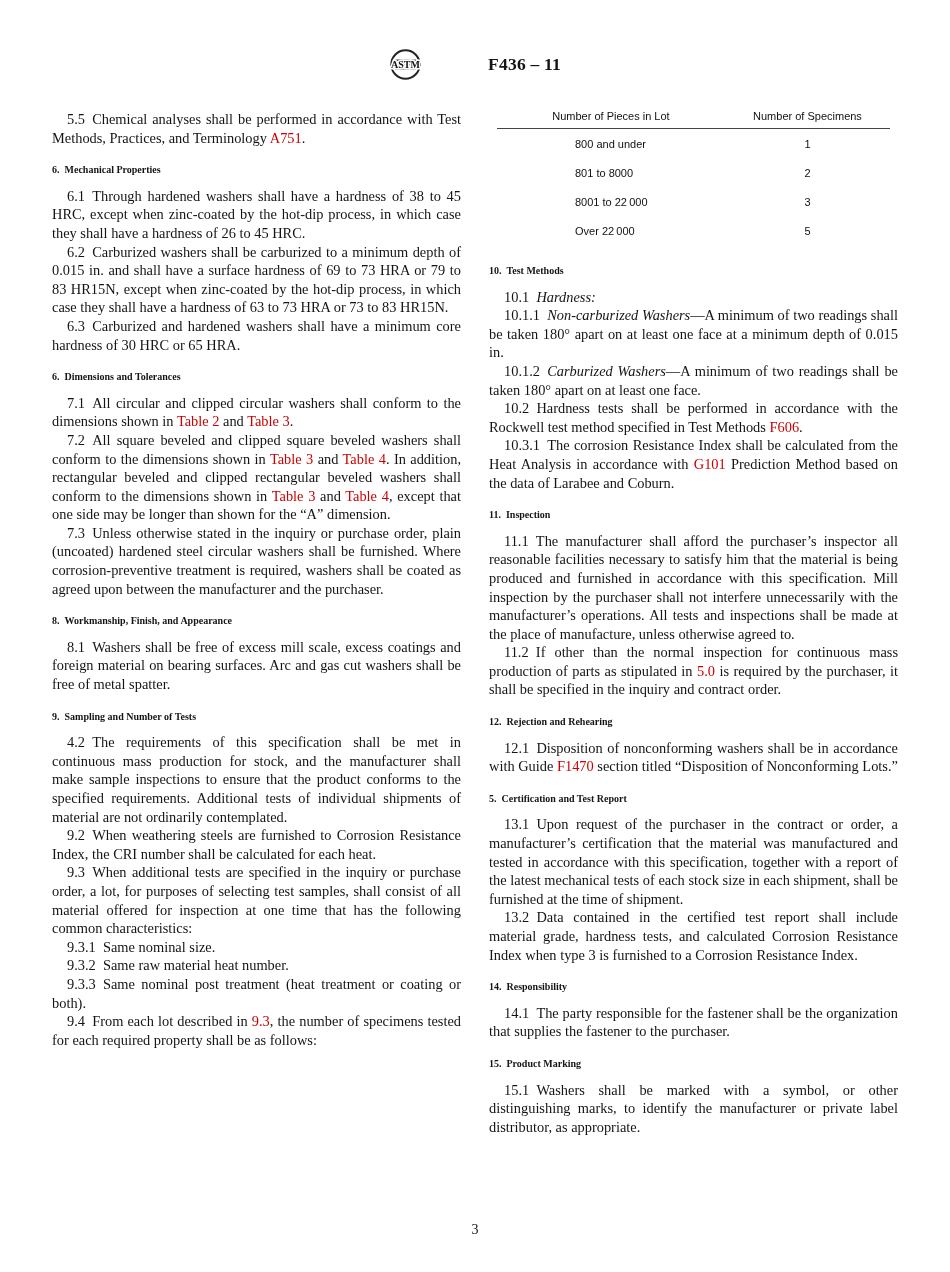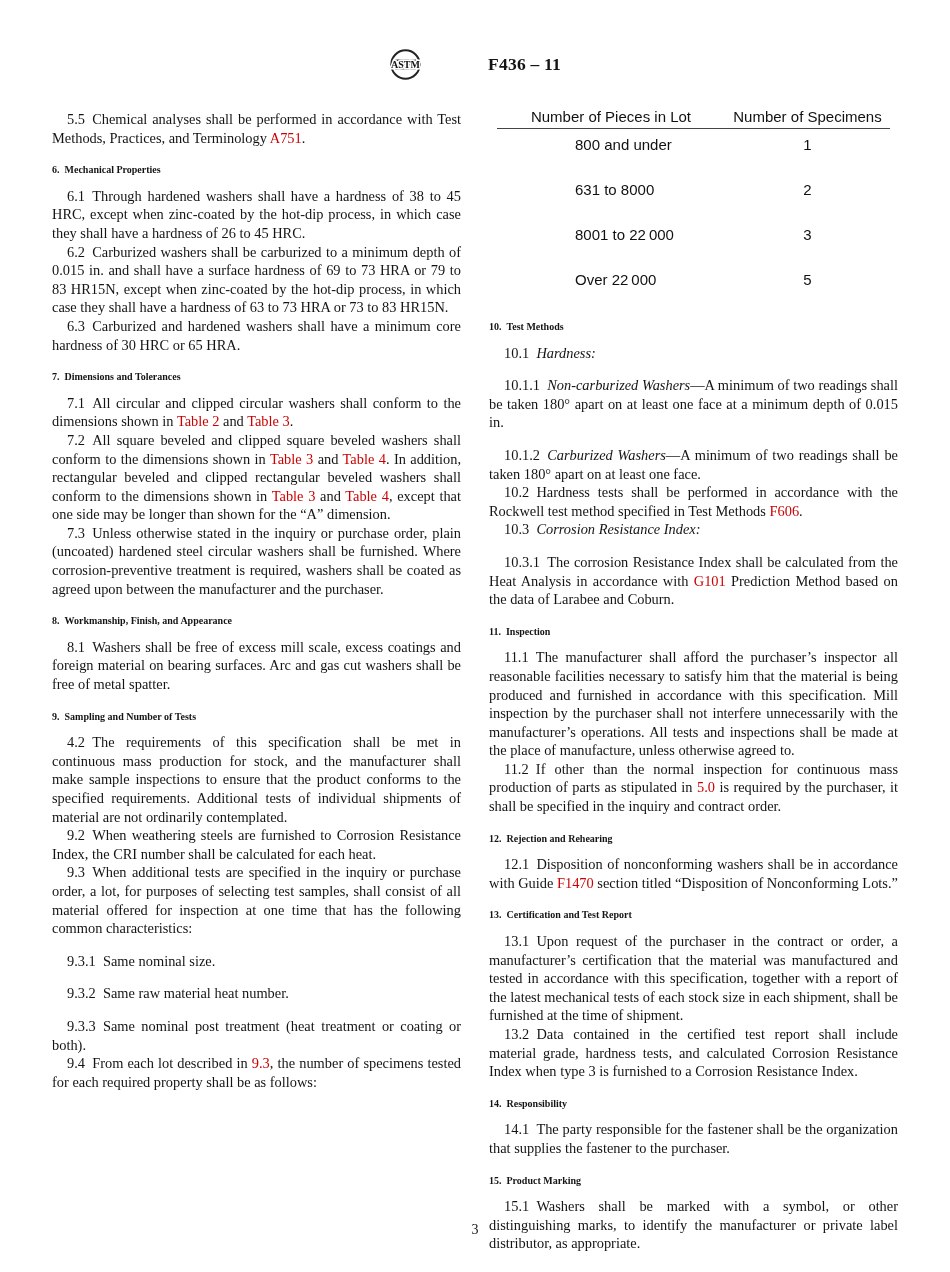--- a/index.html
+++ b/index.html
@@ -15,40 +15,40 @@
     margin-bottom:14px; height:36px;
   }
   .doc-code { font-weight:bold; font-size:17.5px; letter-spacing:0.2px;margin-left:40px; }
 
   .columns { display:flex; justify-content:space-between; }
   .col {
     width:409px; font-size:14.4px; line-height:18.6px;
     text-align:justify; text-justify:inter-word;
   }
   .para { margin-top:0; text-indent:15px; }
-  .para.tight { margin-top:14px; }
+  .para.tight { margin-top:0; }
   .col > :first-child { margin-top:14px; }
   .sec-heading {
     font-size:10px; font-weight:bold; text-align:left; text-indent:0;
     margin:14px 0 7px 0;
   }
   .ref-link { color:var(--link-red, #cc0000); cursor:pointer; }
   .em { font-style:italic; }
 
   .spec-table {
-    font-family:"Liberation Sans", sans-serif; font-size:15px; line-height:13px;
+    font-family:"Liberation Sans", sans-serif; font-size:11px; line-height:13px;
     margin:2px 8px 16px 8px; color:#111;
   }
   .spec-table table { width:100%; border-collapse:collapse; }
   .spec-table th {
     font-weight:normal; text-align:center; padding:0 0 5px 0;
     border-bottom:1px solid #444;
   }
   .spec-table th:first-child { width:58%; }
-  .spec-table td { padding:16px 0; }
+  .spec-table td { padding:8px 0; }
   .spec-table td:first-child { text-align:left; padding-left:78px; }
   .spec-table td:last-child { text-align:center; }
   .spec-table tbody tr:first-child td { padding-top:9px; }
 
   .page-footer {
     position:absolute; bottom:34px; left:0; width:950px;
     text-align:center; font-size:14px;
   }
 </style>
 </head>
@@ -69,21 +69,21 @@
     <span class="doc-code">F436 – 11</span>
   </header>
 
   <div class="columns">
     <section class="col" id="col-left">
         <p class="para"><span>5.5 Chemical analyses shall be performed in accordance with Test Methods, Practices, and Terminology </span><span class="ref-link">A751</span><span>.</span></p>
         <h2 class="sec-heading">6. Mechanical Properties</h2>
         <p class="para"><span>6.1 Through hardened washers shall have a hardness of 38 to 45 HRC, except when zinc-coated by the hot-dip process, in which case they shall have a hardness of 26 to 45 HRC.</span></p>
         <p class="para"><span>6.2 Carburized washers shall be carburized to a minimum depth of 0.015 in. and shall have a surface hardness of 69 to 73 HRA or 79 to 83 HR15N, except when zinc-coated by the hot-dip process, in which case they shall have a hardness of 63 to 73 HRA or 73 to 83 HR15N.</span></p>
         <p class="para"><span>6.3 Carburized and hardened washers shall have a minimum core hardness of 30 HRC or 65 HRA.</span></p>
-        <h2 class="sec-heading">7. Dimensions and Tolerances</h2>
+        <h2 class="sec-heading">6. Dimensions and Tolerances</h2>
         <p class="para"><span>7.1 All circular and clipped circular washers shall conform to the dimensions shown in </span><span class="ref-link">Table 2</span><span> and </span><span class="ref-link">Table 3</span><span>.</span></p>
         <p class="para"><span>7.2 All square beveled and clipped square beveled washers shall conform to the dimensions shown in </span><span class="ref-link">Table 3</span><span> and </span><span class="ref-link">Table 4</span><span>. In addition, rectangular beveled and clipped rectangular beveled washers shall conform to the dimensions shown in </span><span class="ref-link">Table 3</span><span> and </span><span class="ref-link">Table 4</span><span>, except that one side may be longer than shown for the “A” dimension.</span></p>
         <p class="para"><span>7.3 Unless otherwise stated in the inquiry or purchase order, plain (uncoated) hardened steel circular washers shall be furnished. Where corrosion-preventive treatment is required, washers shall be coated as agreed upon between the manufacturer and the purchaser.</span></p>
         <h2 class="sec-heading">8. Workmanship, Finish, and Appearance</h2>
         <p class="para"><span>8.1 Washers shall be free of excess mill scale, excess coatings and foreign material on bearing surfaces. Arc and gas cut washers shall be free of metal spatter.</span></p>
         <h2 class="sec-heading">9. Sampling and Number of Tests</h2>
         <p class="para"><span>4.2 The requirements of this specification shall be met in continuous mass production for stock, and the manufacturer shall make sample inspections to ensure that the product conforms to the specified requirements. Additional tests of individual shipments of material are not ordinarily contemplated.</span></p>
         <p class="para"><span>9.2 When weathering steels are furnished to Corrosion Resistance Index, the CRI number shall be calculated for each heat.</span></p>
         <p class="para"><span>9.3 When additional tests are specified in the inquiry or purchase order, a lot, for purposes of selecting test samples, shall consist of all material offered for inspection at one time that has the following common characteristics:</span></p>
         <p class="para tight"><span>9.3.1 Same nominal size.</span></p>
@@ -99,47 +99,46 @@
                 <th>Number of Pieces in Lot</th>
                 <th>Number of Specimens</th>
               </tr>
             </thead>
             <tbody>
               <tr>
                 <td>800 and under</td>
                 <td>1</td>
               </tr>
               <tr>
-                <td>631 to 8000</td>
+                <td>801 to 8000</td>
                 <td>2</td>
               </tr>
               <tr>
                 <td>8001 to 22 000</td>
                 <td>3</td>
               </tr>
               <tr>
                 <td>Over 22 000</td>
                 <td>5</td>
               </tr>
             </tbody>
           </table>
         </div>
         <h2 class="sec-heading">10. Test Methods</h2>
         <p class="para"><span>10.1 </span><span class="em">Hardness:</span></p>
         <p class="para tight"><span>10.1.1 </span><span class="em">Non-carburized Washers</span><span>—A minimum of two readings shall be taken 180° apart on at least one face at a minimum depth of 0.015 in.</span></p>
         <p class="para tight"><span>10.1.2 </span><span class="em">Carburized Washers</span><span>—A minimum of two readings shall be taken 180° apart on at least one face.</span></p>
         <p class="para"><span>10.2 Hardness tests shall be performed in accordance with the Rockwell test method specified in Test Methods </span><span class="ref-link">F606</span><span>.</span></p>
-        <p class="para"><span>10.3 </span><span class="em">Corrosion Resistance Index:</span></p>
         <p class="para tight"><span>10.3.1 The corrosion Resistance Index shall be calculated from the Heat Analysis in accordance with </span><span class="ref-link">G101</span><span> Prediction Method based on the data of Larabee and Coburn.</span></p>
         <h2 class="sec-heading">11. Inspection</h2>
         <p class="para"><span>11.1 The manufacturer shall afford the purchaser’s inspector all reasonable facilities necessary to satisfy him that the material is being produced and furnished in accordance with this specification. Mill inspection by the purchaser shall not interfere unnecessarily with the manufacturer’s operations. All tests and inspections shall be made at the place of manufacture, unless otherwise agreed to.</span></p>
         <p class="para"><span>11.2 If other than the normal inspection for continuous mass production of parts as stipulated in </span><span class="ref-link">5.0</span><span> is required by the purchaser, it shall be specified in the inquiry and contract order.</span></p>
         <h2 class="sec-heading">12. Rejection and Rehearing</h2>
         <p class="para"><span>12.1 Disposition of nonconforming washers shall be in accordance with Guide </span><span class="ref-link">F1470</span><span> section titled “Disposition of Nonconforming Lots.”</span></p>
-        <h2 class="sec-heading">13. Certification and Test Report</h2>
+        <h2 class="sec-heading">5. Certification and Test Report</h2>
         <p class="para"><span>13.1 Upon request of the purchaser in the contract or order, a manufacturer’s certification that the material was manufactured and tested in accordance with this specification, together with a report of the latest mechanical tests of each stock size in each shipment, shall be furnished at the time of shipment.</span></p>
         <p class="para"><span>13.2 Data contained in the certified test report shall include material grade, hardness tests, and calculated Corrosion Resistance Index when type 3 is furnished to a Corrosion Resistance Index.</span></p>
         <h2 class="sec-heading">14. Responsibility</h2>
         <p class="para"><span>14.1 The party responsible for the fastener shall be the organization that supplies the fastener to the purchaser.</span></p>
         <h2 class="sec-heading">15. Product Marking</h2>
         <p class="para"><span>15.1 Washers shall be marked with a symbol, or other distinguishing marks, to identify the manufacturer or private label distributor, as appropriate.</span></p>
       </section>
   </div>
 
   <footer class="page-footer">

